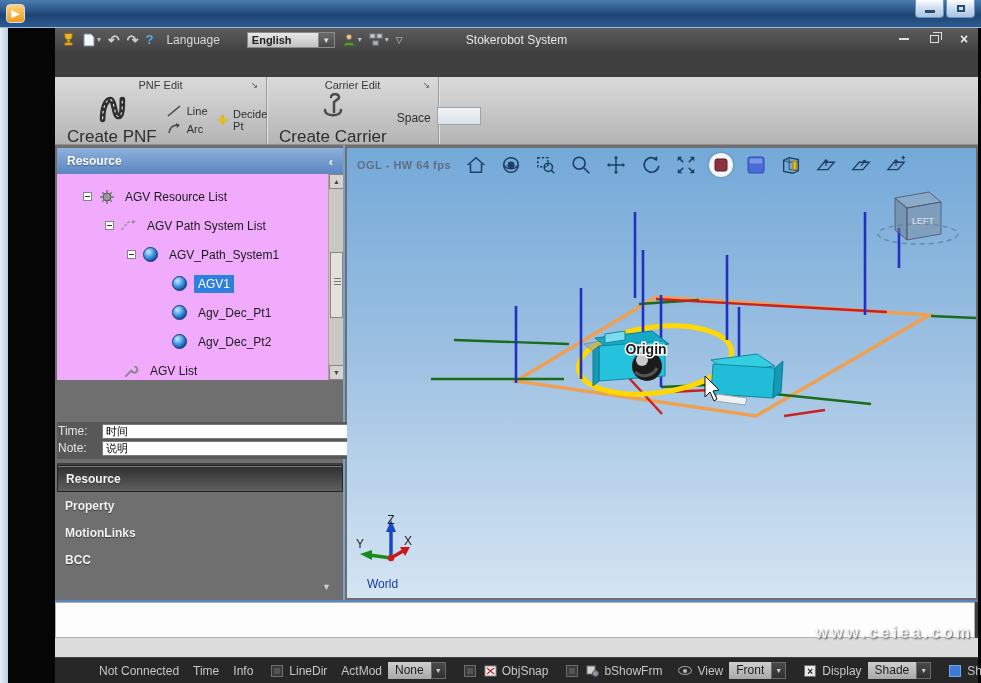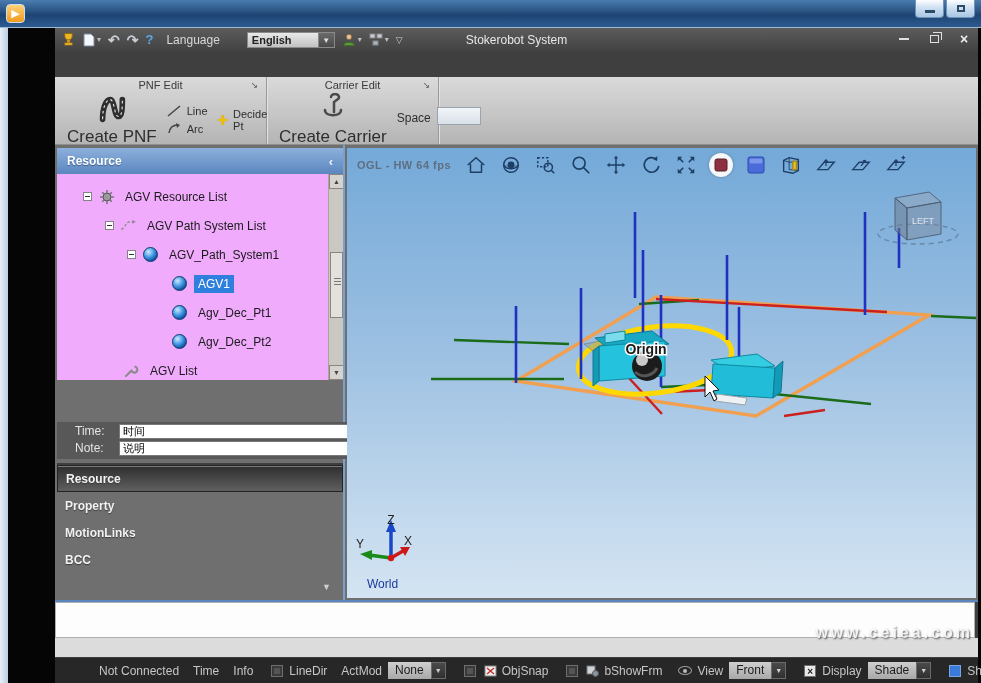--- a/index.html
+++ b/index.html
@@ -108,21 +108,21 @@
   .tsb { width:15px; height:15px; background:#d6d3ce; border:1px solid #8a867f;
     font-size:7px; color:#444; text-align:center; line-height:13px; }
   .tsb.down { position:absolute; bottom:0; }
   .tthumb { position:absolute; top:78px; left:1px; width:13px; height:66px; background:#e4e1dc;
     border:1px solid #8a867f; }
   .tthumb::before { content:""; position:absolute; left:3px; top:28px; width:7px; height:1px;
     background:#777; box-shadow:0 3px 0 #777, 0 -3px 0 #777; }
 
   
   .fields { position:absolute; left:2px; top:277px; width:322px; height:37px; background:#585858;
-    display:flex; flex-direction:column; gap:1px; padding:1px 18px; }
+    display:flex; flex-direction:column; gap:1px; padding:1px 1px; }
   .frow { display:flex; align-items:center; height:16px; gap:4px; }
   .frow label { width:40px; color:#e4e4e4; font-size:12px; }
   .frow input { flex:1; height:15px; border:1px solid #7a7a7a; background:#fff; font-size:11px;
     padding:0 3px; font-family:"Liberation Sans",sans-serif; }
 
   
   .sections { position:absolute; left:2px; top:318px; width:286px; height:137px; background:#6f6f6f;
     border-top:2px solid #3f3f3f; }
   .sec { height:27px; display:flex; align-items:center; padding-left:8px; color:#f2f2f2;
     font-weight:bold; font-size:12px; text-shadow:0 1px 1px #3c3c3c; }

